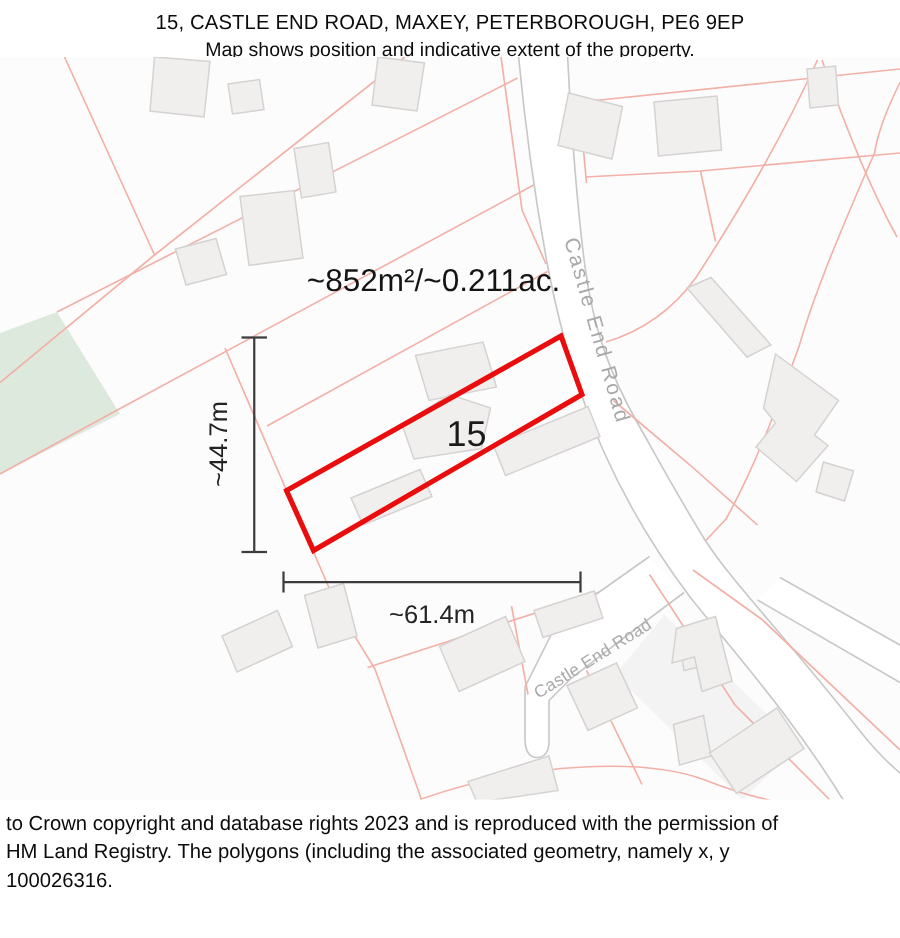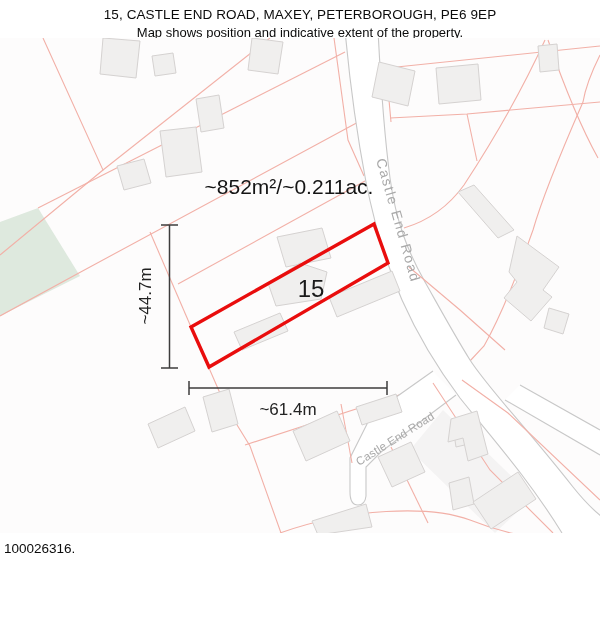--- a/index.html
+++ b/index.html
@@ -133,14 +133,16 @@
   </g>
 
   <text class="area-label" x="289" y="194" text-anchor="middle">~852m²/~0.211ac.</text>
   <text class="plot-number" x="311" y="297" text-anchor="middle">15</text>
   <text class="road-label" transform="translate(376,160) rotate(74)">Castle End Road</text>
   <text class="road-label-small" transform="translate(359,466) rotate(-32)">Castle End Road</text>
 </svg>
 </div>
 
 <div class="footer">
+  <div>to Crown copyright and database rights 2023 and is reproduced with the permission of</div>
+  <div>HM Land Registry. The polygons (including the associated geometry, namely x, y</div>
   <div>100026316.</div>
 </div>
 
 </body></html>

